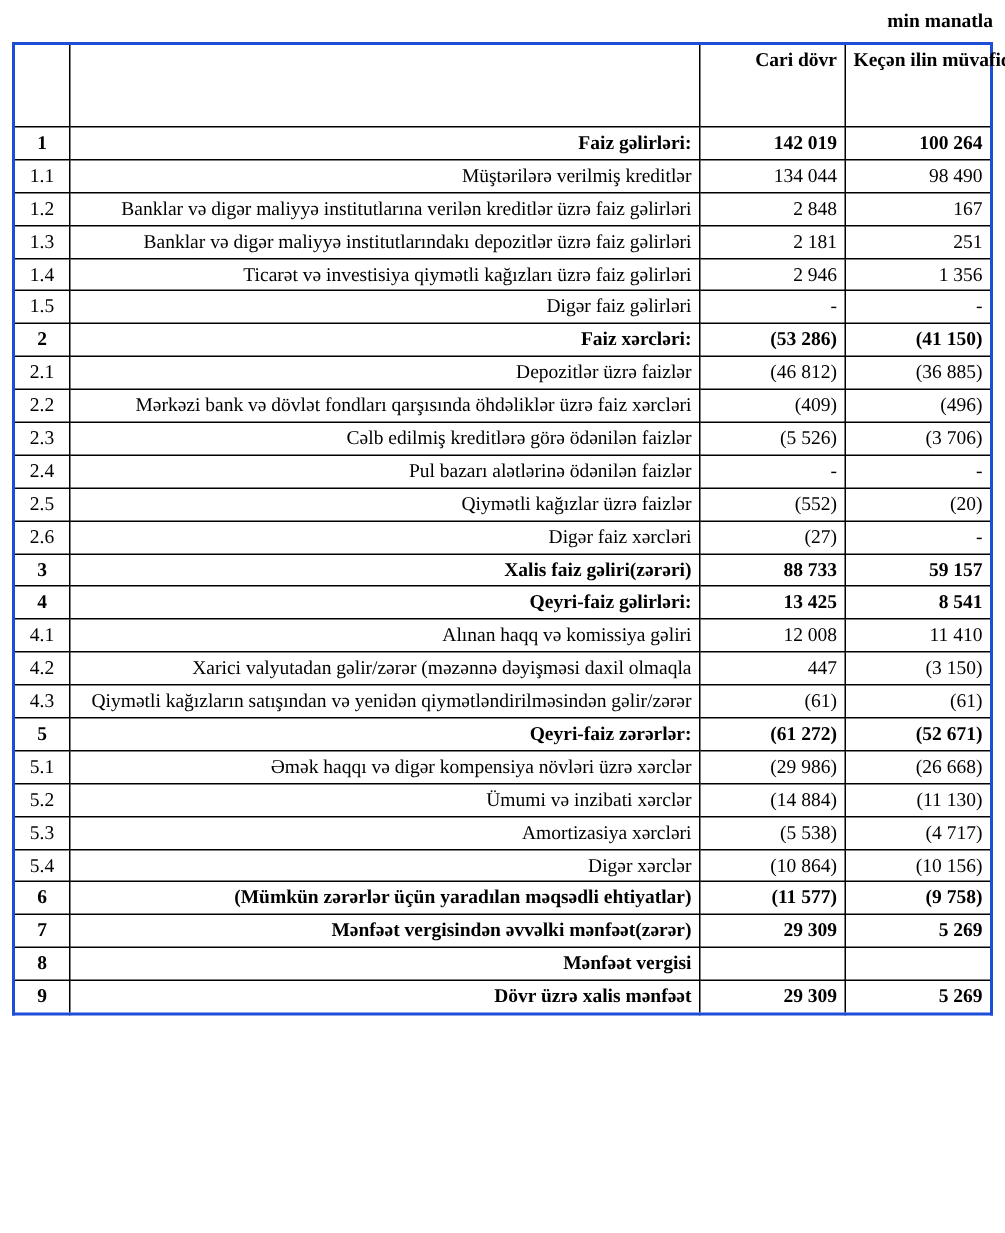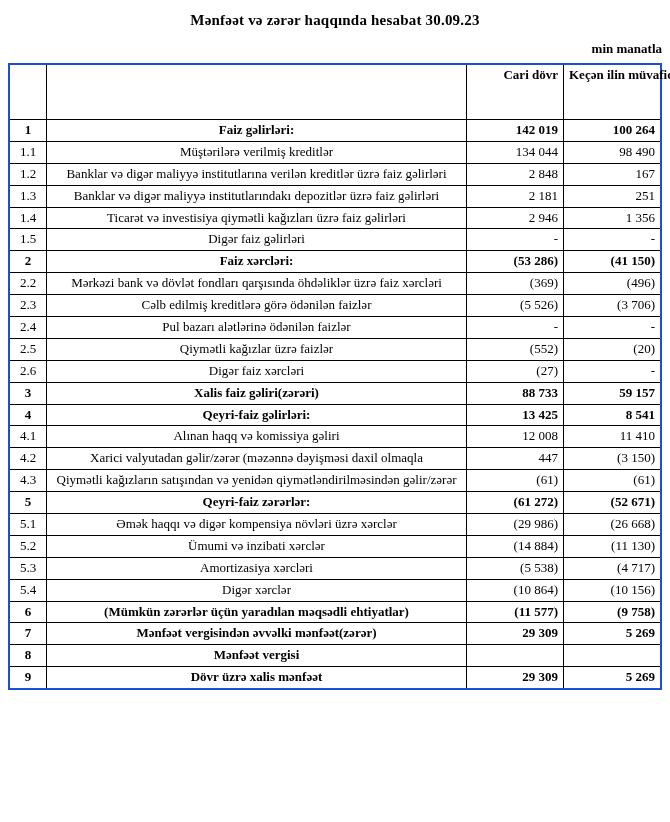--- a/index.html
+++ b/index.html
@@ -37,36 +37,35 @@
     font-size: 13px;
     table-layout: fixed;
   }
   table.pl th, table.pl td {
     border: 1px solid #000;
     padding: 2px 5px;
     vertical-align: top;
     line-height: 1.3;
   }
   th.c-no, td.c-no   { width: 26px;  text-align: center; }
-  td.c-label          { text-align: center; }
+  td.c-label          { text-align: right; }
   th.c-num, td.c-num { width: 86px;  text-align: right; white-space: nowrap; }
   thead th {
     font-weight: bold;
     text-align: center;
     vertical-align: top;
     height: 50px;
     padding-top: 4px;
   }
   tr.bold td { font-weight: bold; }
 </style>
 </head>
 <body>
 
 <div class="page">
-  <h1 class="title">Mənfəət və zərər haqqında hesabat 30.09.23</h1>
   <div class="unit-note">min manatla</div>
   <table class="pl">
     <thead>
       <tr>
         <th class="c-no"></th>
         <th class="c-label"></th>
         <th class="c-num">Cari dövr</th>
         <th class="c-num">Keçən ilin müvafiq dövrü</th>
       </tr>
     </thead>
@@ -107,23 +106,29 @@
           <td class="c-num">-</td>
           <td class="c-num">-</td>
         </tr>
         <tr class="bold">
           <td class="c-no">2</td>
           <td class="c-label">Faiz xərcləri:</td>
           <td class="c-num">(53 286)</td>
           <td class="c-num">(41 150)</td>
         </tr>
         <tr>
+          <td class="c-no">2.1</td>
+          <td class="c-label">Depozitlər üzrə faizlər</td>
+          <td class="c-num">(46 812)</td>
+          <td class="c-num">(36 885)</td>
+        </tr>
+        <tr>
           <td class="c-no">2.2</td>
           <td class="c-label">Mərkəzi bank və dövlət fondları qarşısında öhdəliklər üzrə faiz xərcləri</td>
-          <td class="c-num">(369)</td>
+          <td class="c-num">(409)</td>
           <td class="c-num">(496)</td>
         </tr>
         <tr>
           <td class="c-no">2.3</td>
           <td class="c-label">Cəlb edilmiş kreditlərə görə ödənilən faizlər</td>
           <td class="c-num">(5 526)</td>
           <td class="c-num">(3 706)</td>
         </tr>
         <tr>
           <td class="c-no">2.4</td>

